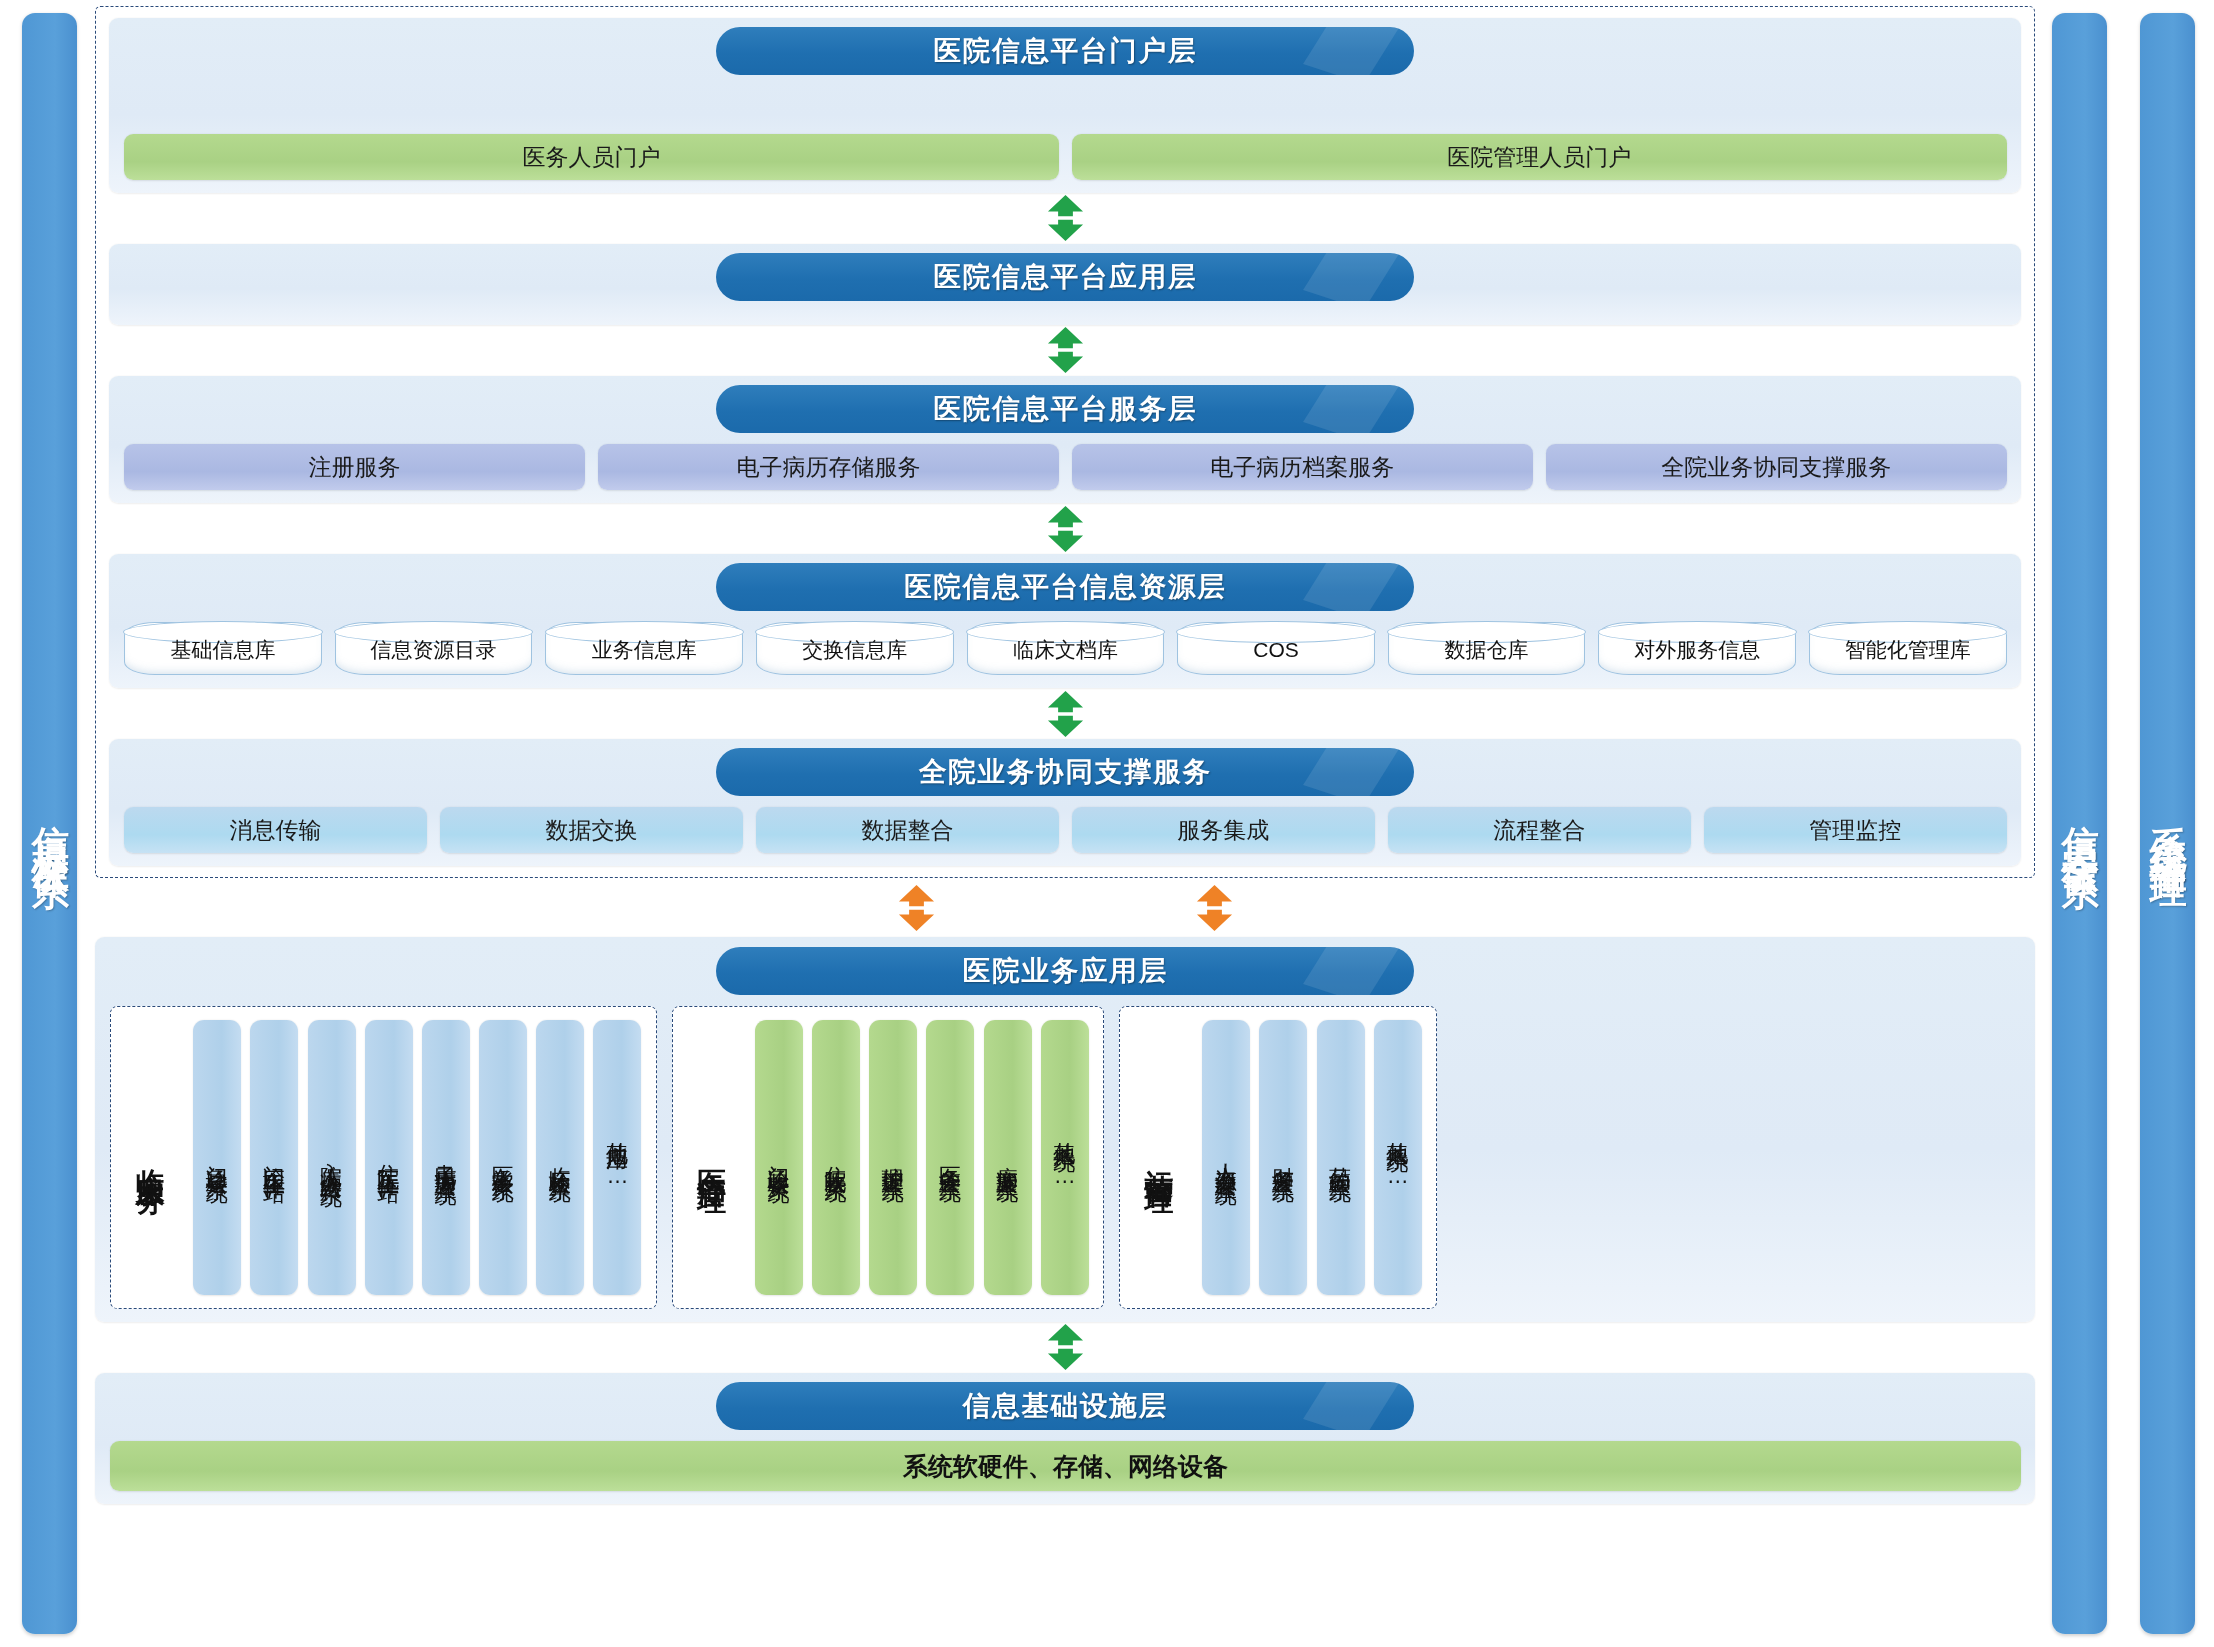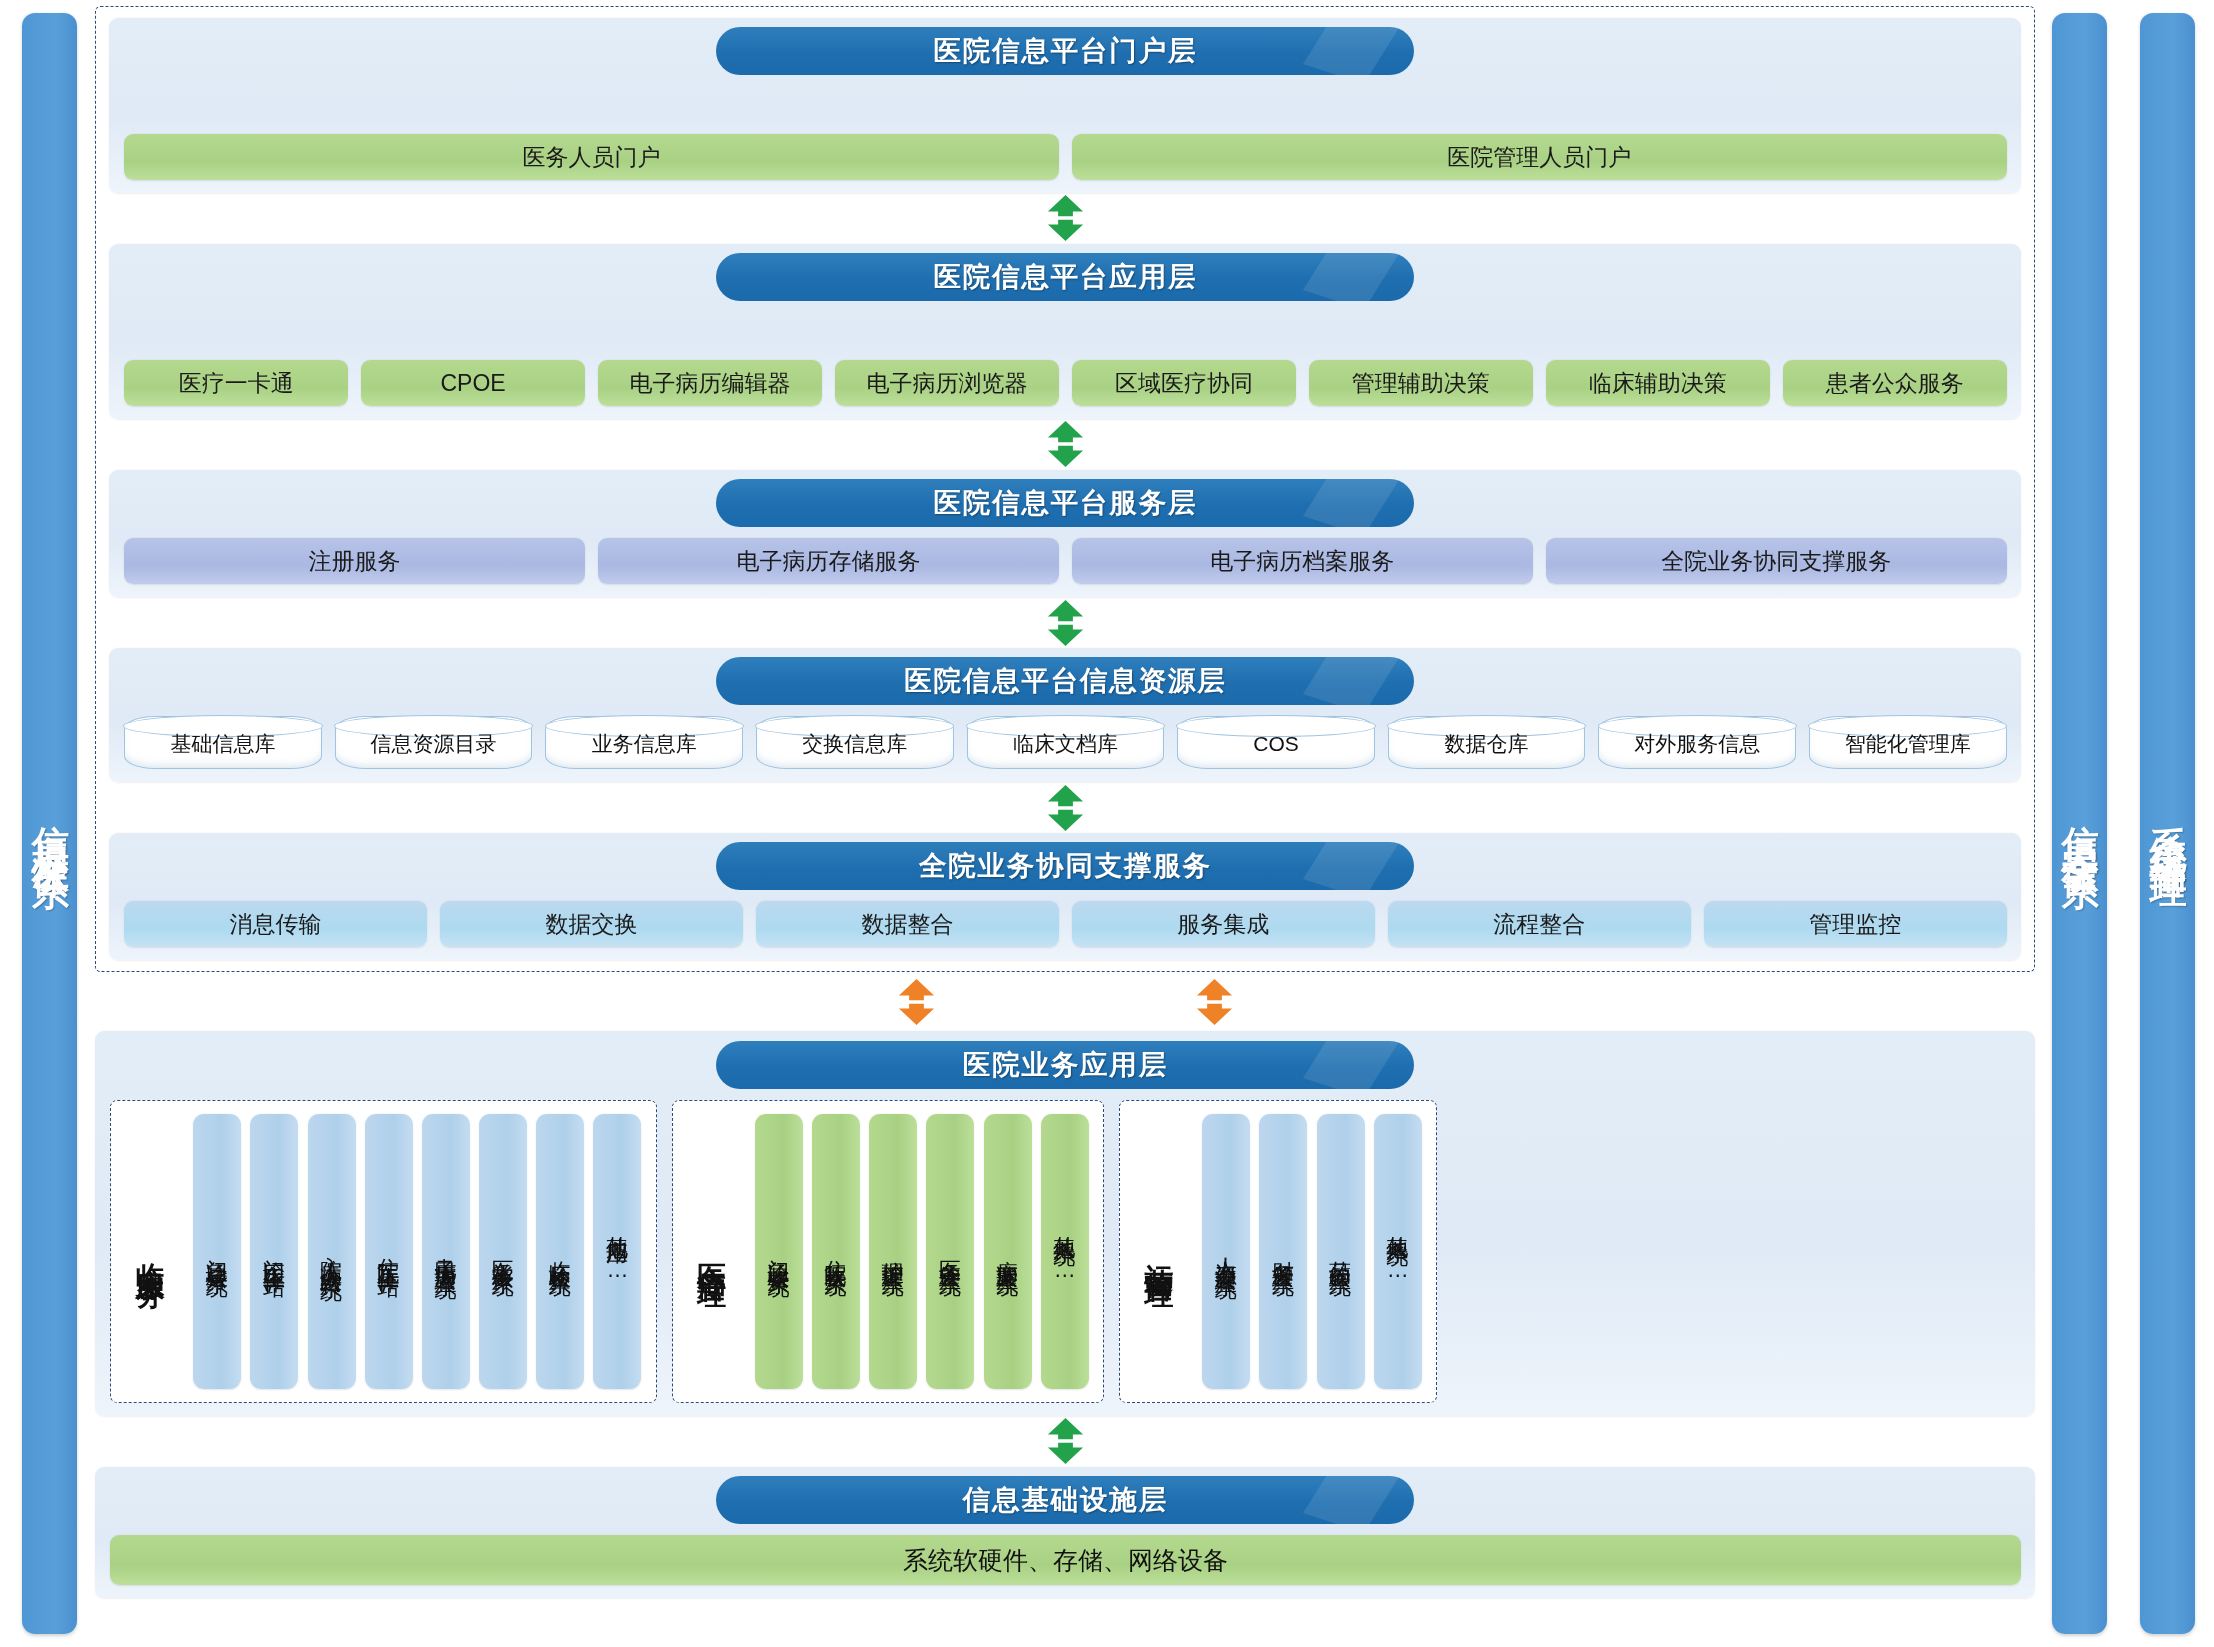--- a/index.html
+++ b/index.html
@@ -174,20 +174,21 @@
   .wide-bar {
     margin-top: 3.7px;
     border-radius: 9.2px;
     text-align:center;
     font-size: 25px;
     line-height: 50px;
     height: 50px;
     color:#111;
     background: linear-gradient(to bottom,#b4d98e,#a9d184 60%,#bcdf99);
     box-shadow: 0 0.9px 1.8px rgba(0,0,0,.10);
+    font-weight: bold;
   }
 </style>
 </head>
 <body>
 
 <div id="root">
 
   <div class="sidebar" id="left-rail">
     <div class="vtext">信息标准体系</div>
   </div>
@@ -206,30 +207,20 @@
 
       <div class="arrow-row">
         <svg class="dblarrow" viewBox="0 0 42 52">
           <path d="M21 1 L40 19 L29 19 L29 24 L13 24 L13 19 L2 19 Z" fill="#22a24a"></path>
           <path d="M21 51 L2 33 L13 33 L13 28 L29 28 L29 33 L40 33 Z" fill="#22a24a"></path>
         </svg>
       </div>
 
       <div class="layer">
         <div class="layer-title">医院信息平台应用层</div>
-        <div class="row">
-          <div class="pill green">医疗一卡通</div>
-          <div class="pill green">CPOE</div>
-          <div class="pill green">电子病历编辑器</div>
-          <div class="pill green">电子病历浏览器</div>
-          <div class="pill green">区域医疗协同</div>
-          <div class="pill green">管理辅助决策</div>
-          <div class="pill green">临床辅助决策</div>
-          <div class="pill green">患者公众服务</div>
-        </div>
       </div>
 
       <div class="arrow-row">
         <svg class="dblarrow" viewBox="0 0 42 52">
           <path d="M21 1 L40 19 L29 19 L29 24 L13 24 L13 19 L2 19 Z" fill="#22a24a"></path>
           <path d="M21 51 L2 33 L13 33 L13 28 L29 28 L29 33 L40 33 Z" fill="#22a24a"></path>
         </svg>
       </div>
 
       <div class="layer">

